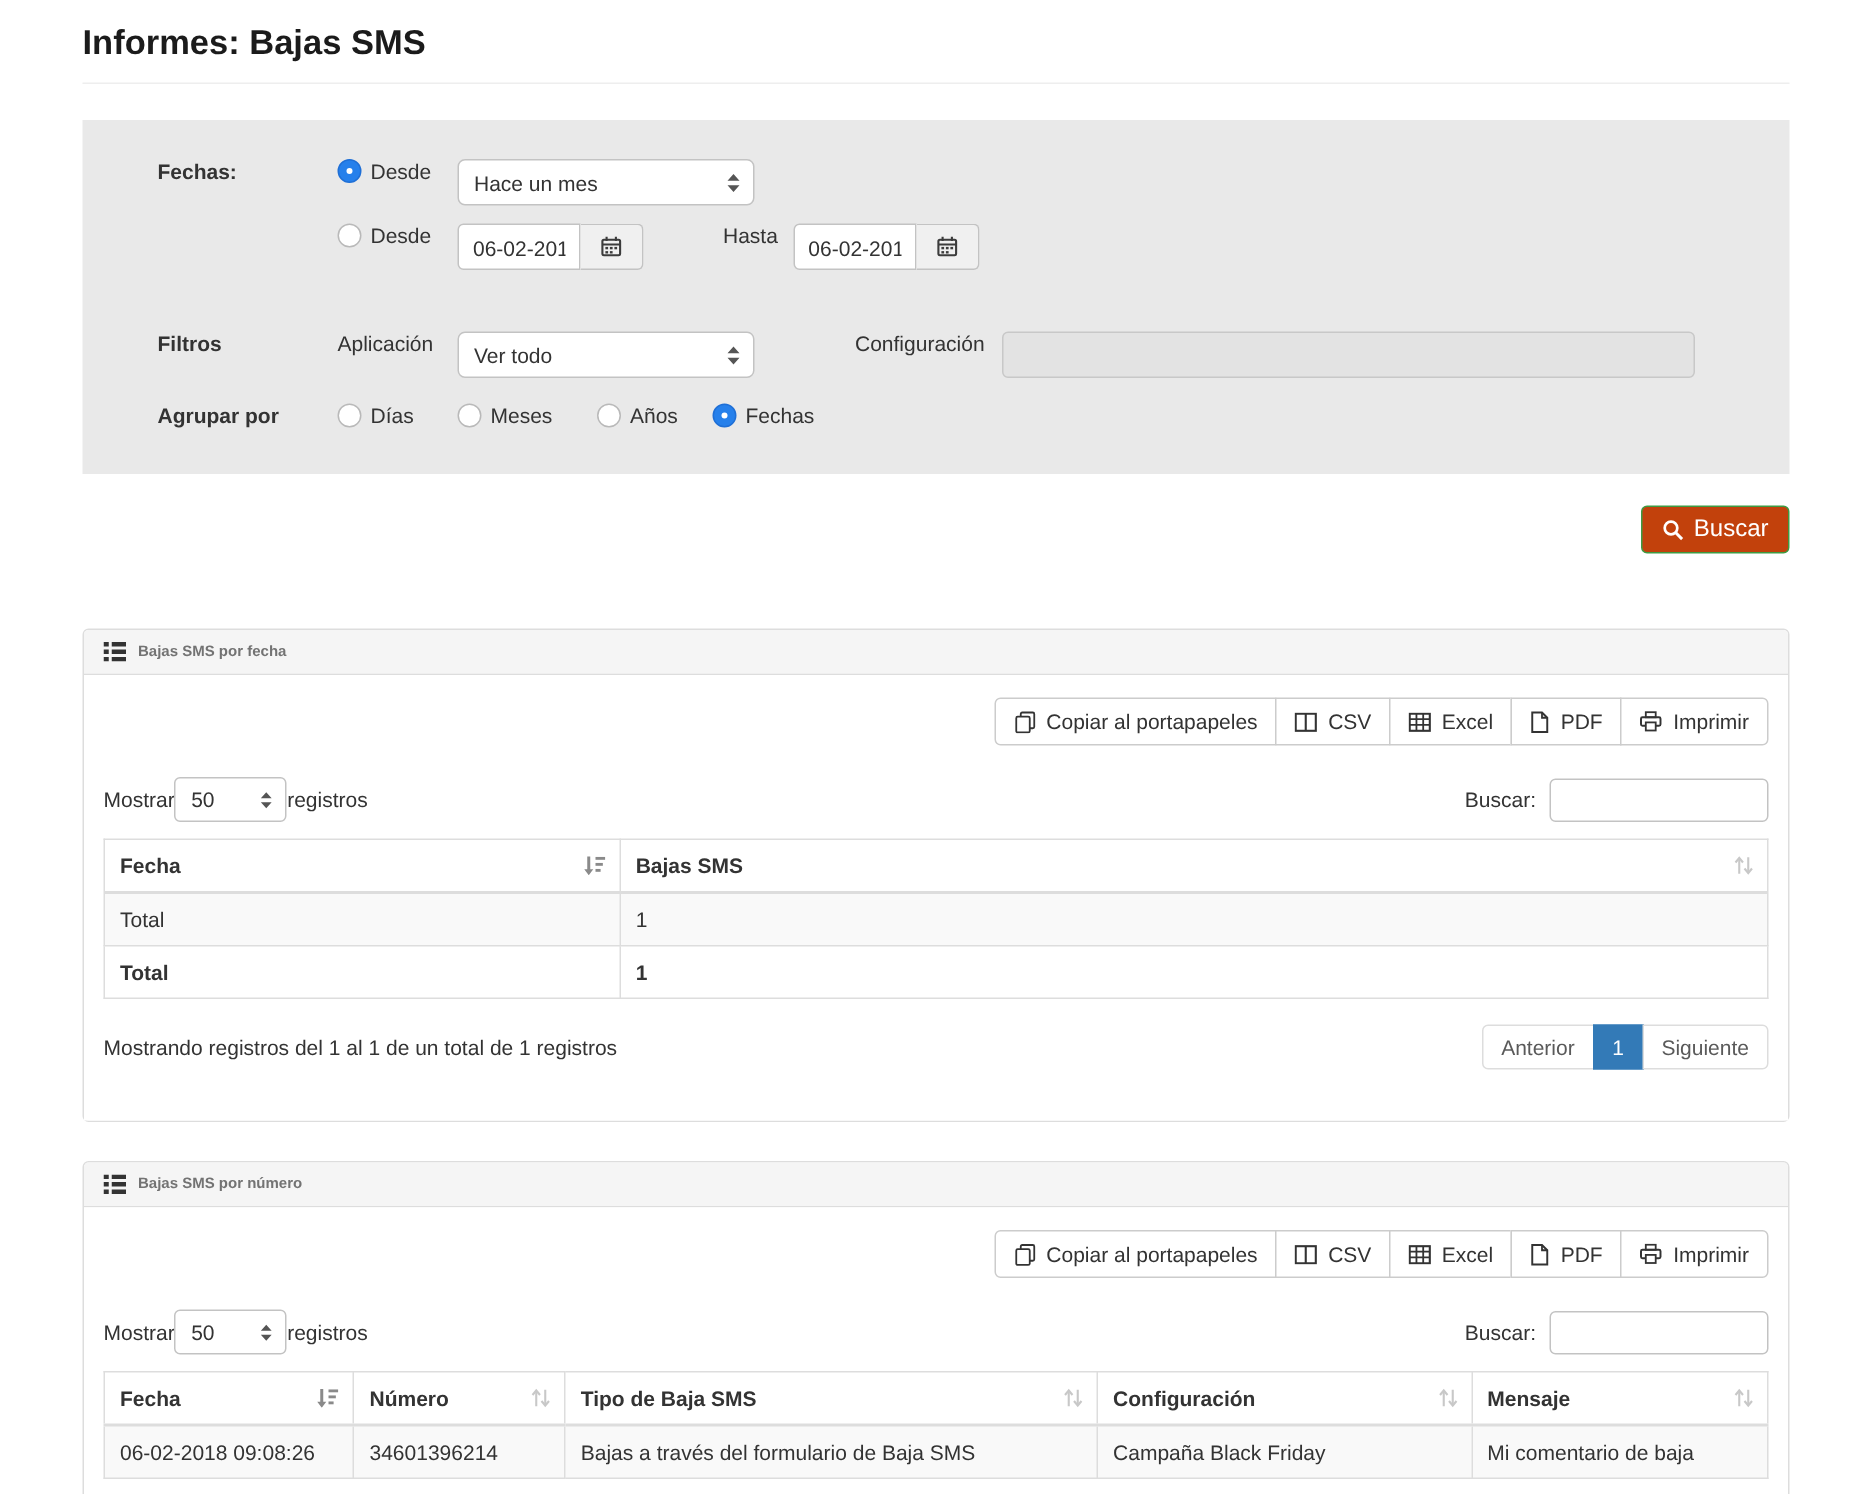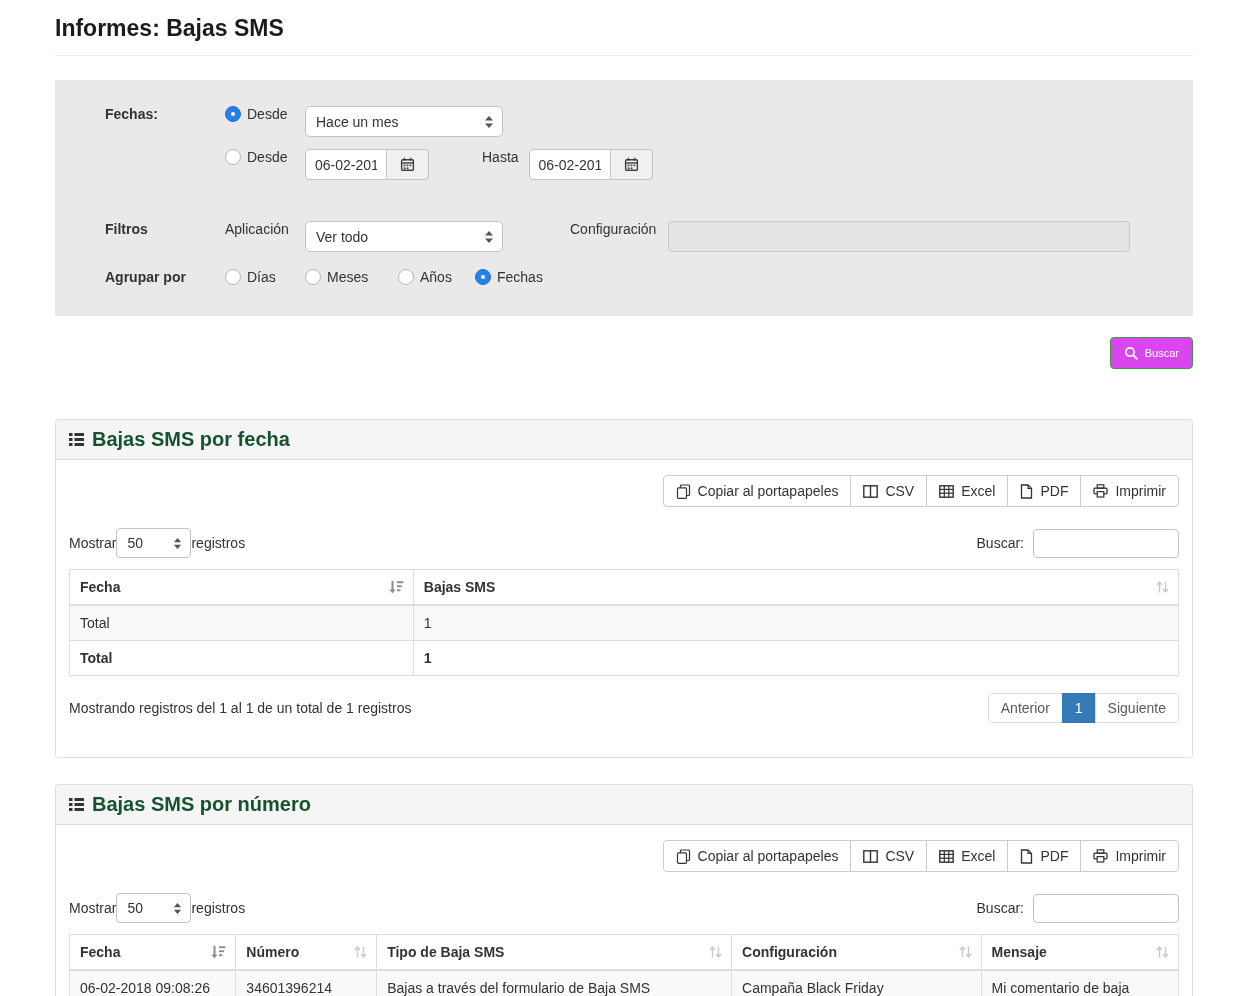--- a/index.html
+++ b/index.html
@@ -25,28 +25,28 @@
   .txt-input { background:#fff; border:1px solid #c3c3c3; border-radius:4px; height:31px; padding:0 9px;
     font-family:"Liberation Sans", sans-serif; font-size:14px; color:#333; }
   .input-group { display:flex; }
   .input-group .txt-input { border-radius:4px 0 0 4px; width:82px; }
   .btn-cal { width:42px; height:31px; background:#f0f0f0; border:1px solid #c3c3c3; border-left:none;
     border-radius:0 4px 4px 0; display:flex; align-items:center; justify-content:center; cursor:pointer; }
   .disabled-input { background:#e3e3e3; border:1px solid #c8c8c8; border-radius:4px; height:31px; width:462px; }
 
   
   .search-row { display:flex; justify-content:flex-end; margin-top:21px; }
-  .btn-success { background:#d946ef; border:1px solid #3e9a42; border-radius:4px; color:#fff;
-    height:32px; padding:0 13px; display:flex; align-items:center; gap:6px; font-size:11px; cursor:pointer; }
+  .btn-success { background:#c2410c; border:1px solid #3e9a42; border-radius:4px; color:#fff;
+    height:32px; padding:0 13px; display:flex; align-items:center; gap:6px; font-size:16px; cursor:pointer; }
 
   
   .panel { margin-top:50px; border:1px solid #ddd; border-radius:4px; }
   .panel + .panel { margin-top:26px; }
   .panel-heading { background:#f5f5f5; border-bottom:1px solid #ddd; border-radius:3px 3px 0 0;
-    padding:8px 13px; font-weight:bold; font-size:20px; display:flex; align-items:center; gap:8px; color:#14532d; }
+    padding:8px 13px; font-weight:bold; font-size:10px; display:flex; align-items:center; gap:8px; color:#737373; }
   .panel-body { padding:15px 13px 34px; background:#fff; }
 
   
   .export-row { display:flex; justify-content:flex-end; }
   .btn-group { display:inline-flex; }
   .btn-default { background:#fff; border:1px solid #ccc; color:#333; height:32px; padding:0 12px;
     display:flex; align-items:center; gap:7px; font-size:14px; cursor:pointer; margin-left:-1px; }
   .btn-group .btn-default:first-child { border-radius:4px 0 0 4px; margin-left:0; }
   .btn-group .btn-default:last-child { border-radius:0 4px 4px 0; }
 

